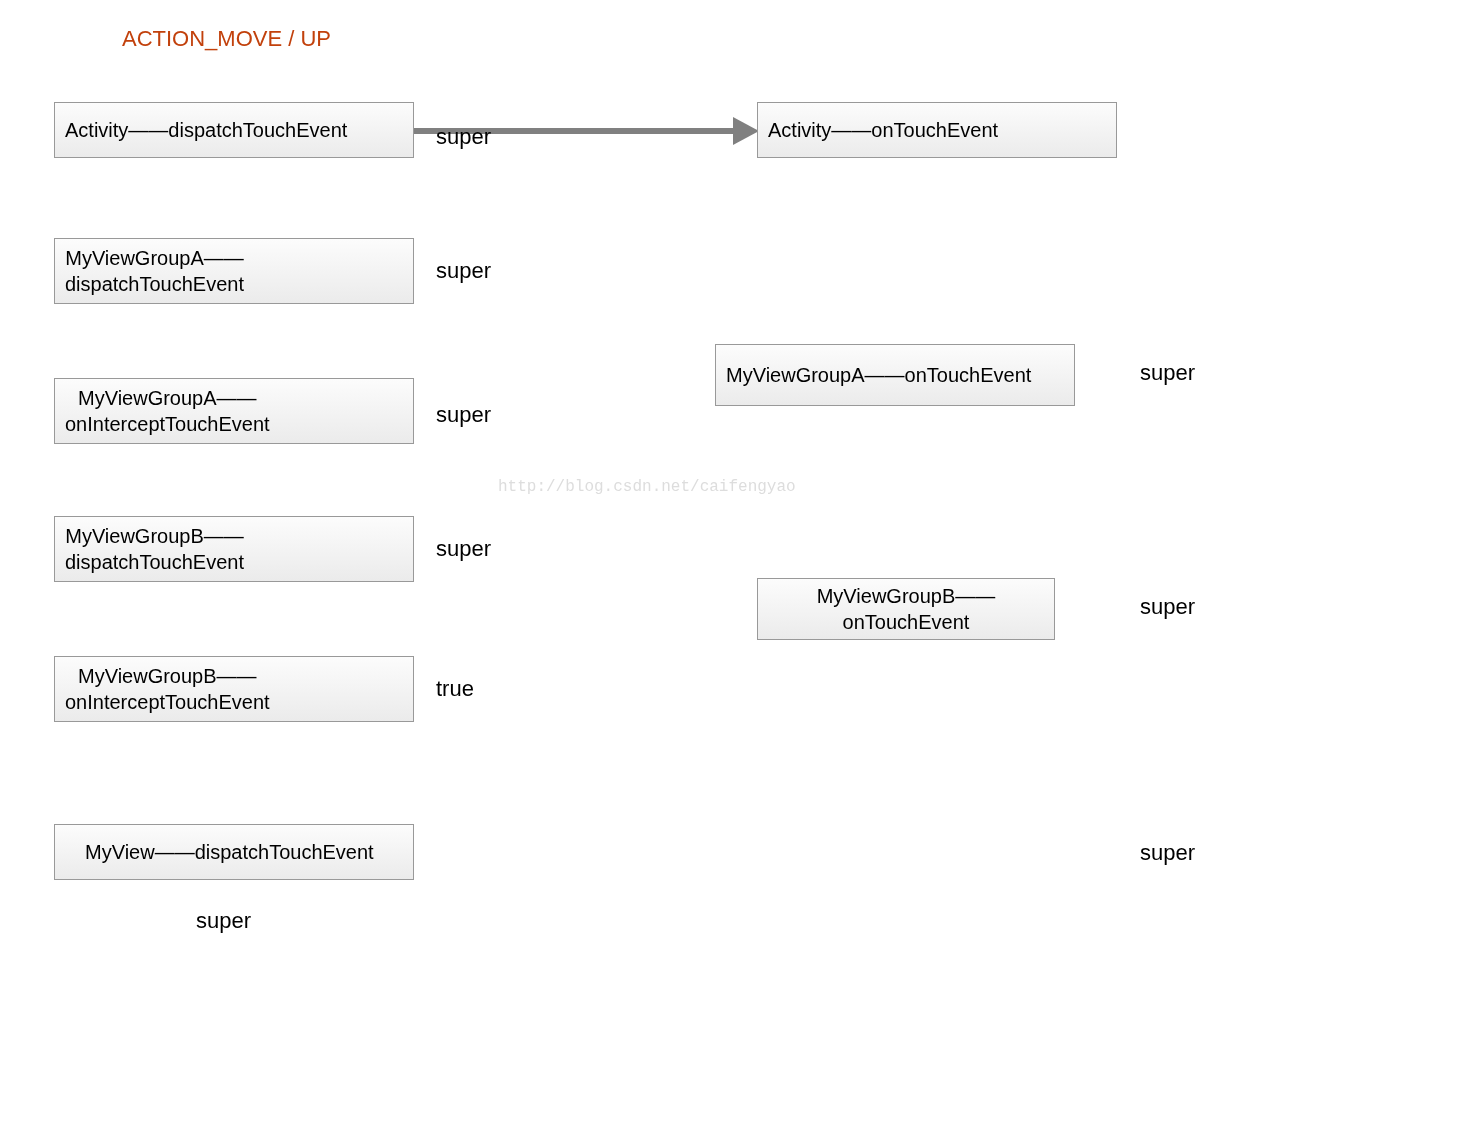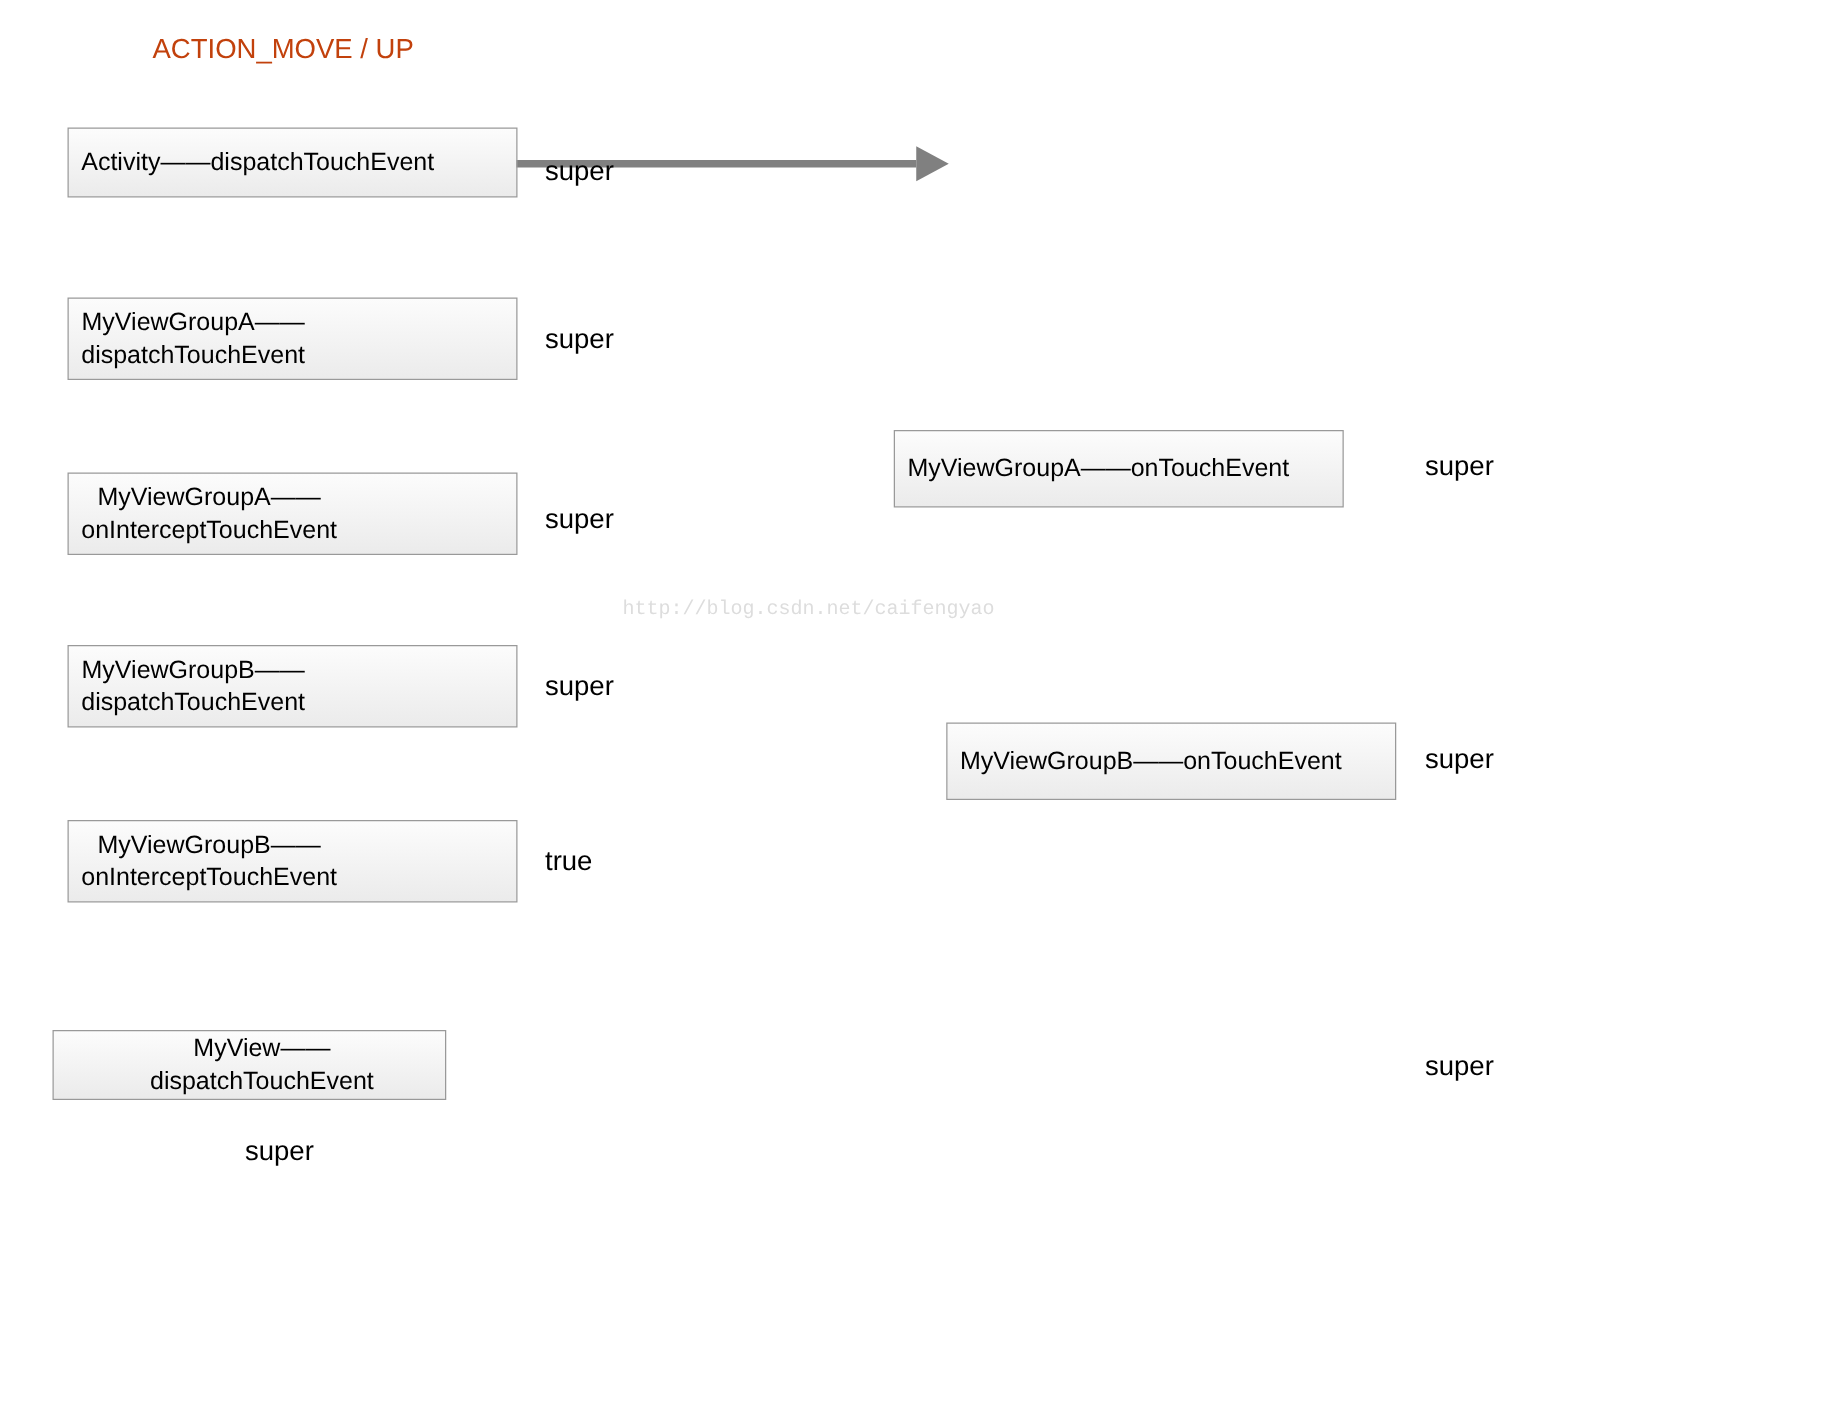--- a/index.html
+++ b/index.html
@@ -100,32 +100,35 @@
 dispatchTouchEvent</span>
   </div>
   <div class="label" style="left:436px; top:536px;">super</div>
 
   <div class="node node-double" style="left:54px; top:656px; width:360px; white-space:pre-line;">
     <span>MyViewGroupB——
 onInterceptTouchEvent</span>
   </div>
   <div class="label" style="left:436px; top:676px;">true</div>
 
-  <div class="node node-single" style="left:42px; top:824px; width:315px;padding-left:30px;">
+  <div class="node node-single" style="left:54px; top:824px; width:360px;padding-left:30px;">
     <span>MyView——dispatchTouchEvent</span>
   </div>
   <div class="label" style="left:196px; top:908px;">super</div>
 
+  <div class="node node-single" style="left:757px; top:102px; width:360px;">
+    <span>Activity——onTouchEvent</span>
+  </div>
 
   <div class="node node-single" style="left:715px; top:344px; width:360px; height:62px;">
     <span>MyViewGroupA——onTouchEvent</span>
   </div>
   <div class="label" style="left:1140px; top:360px;">super</div>
 
-  <div class="node node-single" style="left:757px; top:578px; width:360px; height:62px;">
+  <div class="node node-single" style="left:757px; top:578px; width:298px; height:62px;">
     <span>MyViewGroupB——onTouchEvent</span>
   </div>
   <div class="label" style="left:1140px; top:594px;">super</div>
 
   <div class="label" style="left:1140px; top:840px;">super</div>
 
   <div class="watermark">http://blog.csdn.net/caifengyao</div>
 
 </div>
 

